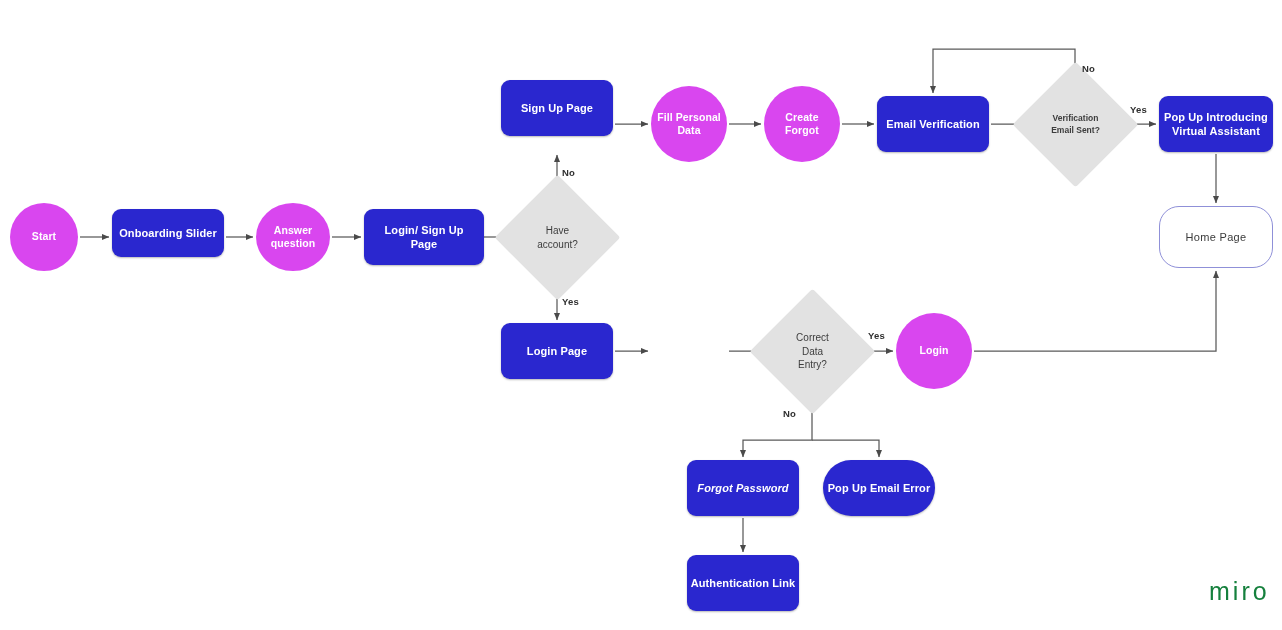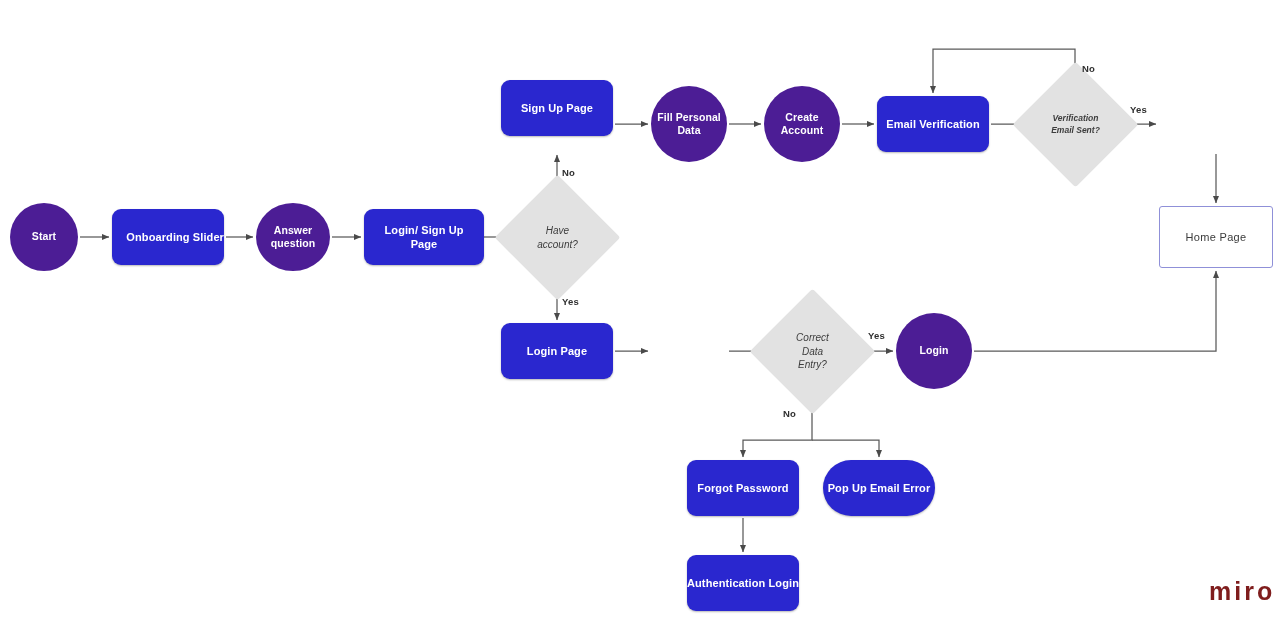--- a/index.html
+++ b/index.html
@@ -39,21 +39,21 @@
   .node-box {
     background: #2a27cf;
     border-radius: 9px;
     color: #ffffff;
     font-weight: bold;
     font-size: 11px;
     letter-spacing: 0.1px;
     box-shadow: 0 1px 2px rgba(0,0,0,0.28);
   }
   .node-circle {
-    background: #4c1d95;
+    background: #d946ef;
     border-radius: 50%;
     color: #ffffff;
     font-weight: bold;
     font-size: 10.5px;
     letter-spacing: 0.1px;
   }
   .node-diamond {
     background: transparent;
   }
   .node-diamond .dshape {
@@ -65,51 +65,50 @@
     background: #e2e2e2;
     transform: rotate(45deg);
     border-radius: 3px;
   }
   .node-diamond .dlabel {
     position: relative;
     z-index: 2;
     color: #3d3d3d;
     font-size: 10px;
     line-height: 1.35;
-    font-style: italic;
   }
   .node-diamond.bold .dlabel {
     font-weight: bold;
     font-size: 8.5px;
     line-height: 1.4;
   }
   .node-outline {
     background: #ffffff;
     border: 1.4px solid #8f90d8;
-    border-radius: 3px;
+    border-radius: 20px;
     color: #3b3b3b;
     font-size: 11px;
     font-weight: normal;
     letter-spacing: 0.3px;
   }
   .edge-label {
     position: absolute;
     color: #2f2f2f;
     font-size: 9.5px;
     font-weight: bold;
     letter-spacing: 0.2px;
     white-space: nowrap;
     text-align: right;
   }
   .watermark {
     position: absolute;
-    color: #7f1d1d;
+    color: #15803d;
     font-size: 25px;
     letter-spacing: 3px;
-    font-weight: bold;
+    font-weight: normal;
   }
   .label-inner { white-space: pre-line; }
 </style>
 </head>
 <body>
 
 <div id="canvas">
 
   <svg id="edges" width="1282" height="630" viewBox="0 0 1282 630" xmlns="http://www.w3.org/2000/svg">
     <defs>
@@ -137,21 +136,21 @@
       <path d="M812,398 L812,440 L743,440 L743,457"></path>
       <path d="M812,440 L879,440 L879,457"></path>
       <path d="M743,518 L743,552"></path>
       <path d="M974,351 L1216,351 L1216,271"></path>
     </g>
   </svg>
 
   <div class="node node-circle" style="left:10px;top:203px;width:68px;height:68px;">
       <span class="label-inner">Start</span>
     </div>
-  <div class="node node-box" style="left:112px;top:209px;width:112px;height:56px;justify-content:flex-end;">
+  <div class="node node-box" style="left:112px;top:209px;width:112px;height:48px;">
       <span class="label-inner">Onboarding Slider</span>
     </div>
   <div class="node node-circle" style="left:256px;top:203px;width:74px;height:68px;">
       <span class="label-inner">Answer
 question</span>
     </div>
   <div class="node node-box" style="left:364px;top:209px;width:120px;height:56px;">
       <span class="label-inner">Login/ Sign Up
 Page</span>
     </div>
@@ -164,58 +163,62 @@
 
   <div class="node node-box" style="left:501px;top:80px;width:112px;height:56px;">
       <span class="label-inner">Sign Up Page</span>
     </div>
   <div class="node node-circle" style="left:651px;top:86px;width:76px;height:76px;">
       <span class="label-inner">Fill Personal
 Data</span>
     </div>
   <div class="node node-circle" style="left:764px;top:86px;width:76px;height:76px;">
       <span class="label-inner">Create
-Account</span>
+Forgot</span>
     </div>
   <div class="node node-box" style="left:877px;top:96px;width:112px;height:56px;">
       <span class="label-inner">Email Verification</span>
     </div>
 
   <div class="node node-diamond bold" style="left:1031px;top:80px;width:89px;height:89px;">
     <span class="dshape"></span>
     <span class="dlabel label-inner">Verification
 Email Sent?</span>
   </div>
 
+  <div class="node node-box" style="left:1159px;top:96px;width:114px;height:56px;">
+      <span class="label-inner">Pop Up Introducing
+Virtual Assistant</span>
+    </div>
   <div class="node node-outline" style="left:1159px;top:206px;width:114px;height:62px;">
       <span class="label-inner">Home Page</span>
     </div>
 
   <div class="node node-box" style="left:501px;top:323px;width:112px;height:56px;">
       <span class="label-inner">Login Page</span>
     </div>
 
   <div class="node node-diamond" style="left:768px;top:307px;width:89px;height:89px;">
     <span class="dshape"></span>
     <span class="dlabel label-inner">Correct
 Data
 Entry?</span>
   </div>
 
   <div class="node node-circle" style="left:896px;top:313px;width:76px;height:76px;">
       <span class="label-inner">Login</span>
     </div>
-  <div class="node node-box" style="left:687px;top:460px;width:112px;height:56px;">
+  <div class="node node-box" style="left:687px;top:460px;width:112px;height:56px;font-style:italic;">
       <span class="label-inner">Forgot Password</span>
     </div>
   <div class="node node-box" style="left:823px;top:460px;width:112px;height:56px;border-radius:28px;">
       <span class="label-inner">Pop Up Email Error</span>
     </div>
   <div class="node node-box" style="left:687px;top:555px;width:112px;height:56px;">
-      <span class="label-inner">Authentication Login</span>
+      <span class="label-inner">Authentication Link</span>
     </div>
 
   <div class="edge-label" style="left:562px;top:167px;">No</div>
   <div class="edge-label" style="left:562px;top:296px;">Yes</div>
   <div class="edge-label" style="left:1082px;top:63px;">No</div>
   <div class="edge-label" style="left:1130px;top:104px;">Yes</div>
   <div class="edge-label" style="left:868px;top:330px;">Yes</div>
   <div class="edge-label" style="left:783px;top:408px;">No</div>
 
   <div class="watermark" style="left:1209px;top:577px;">miro</div>

